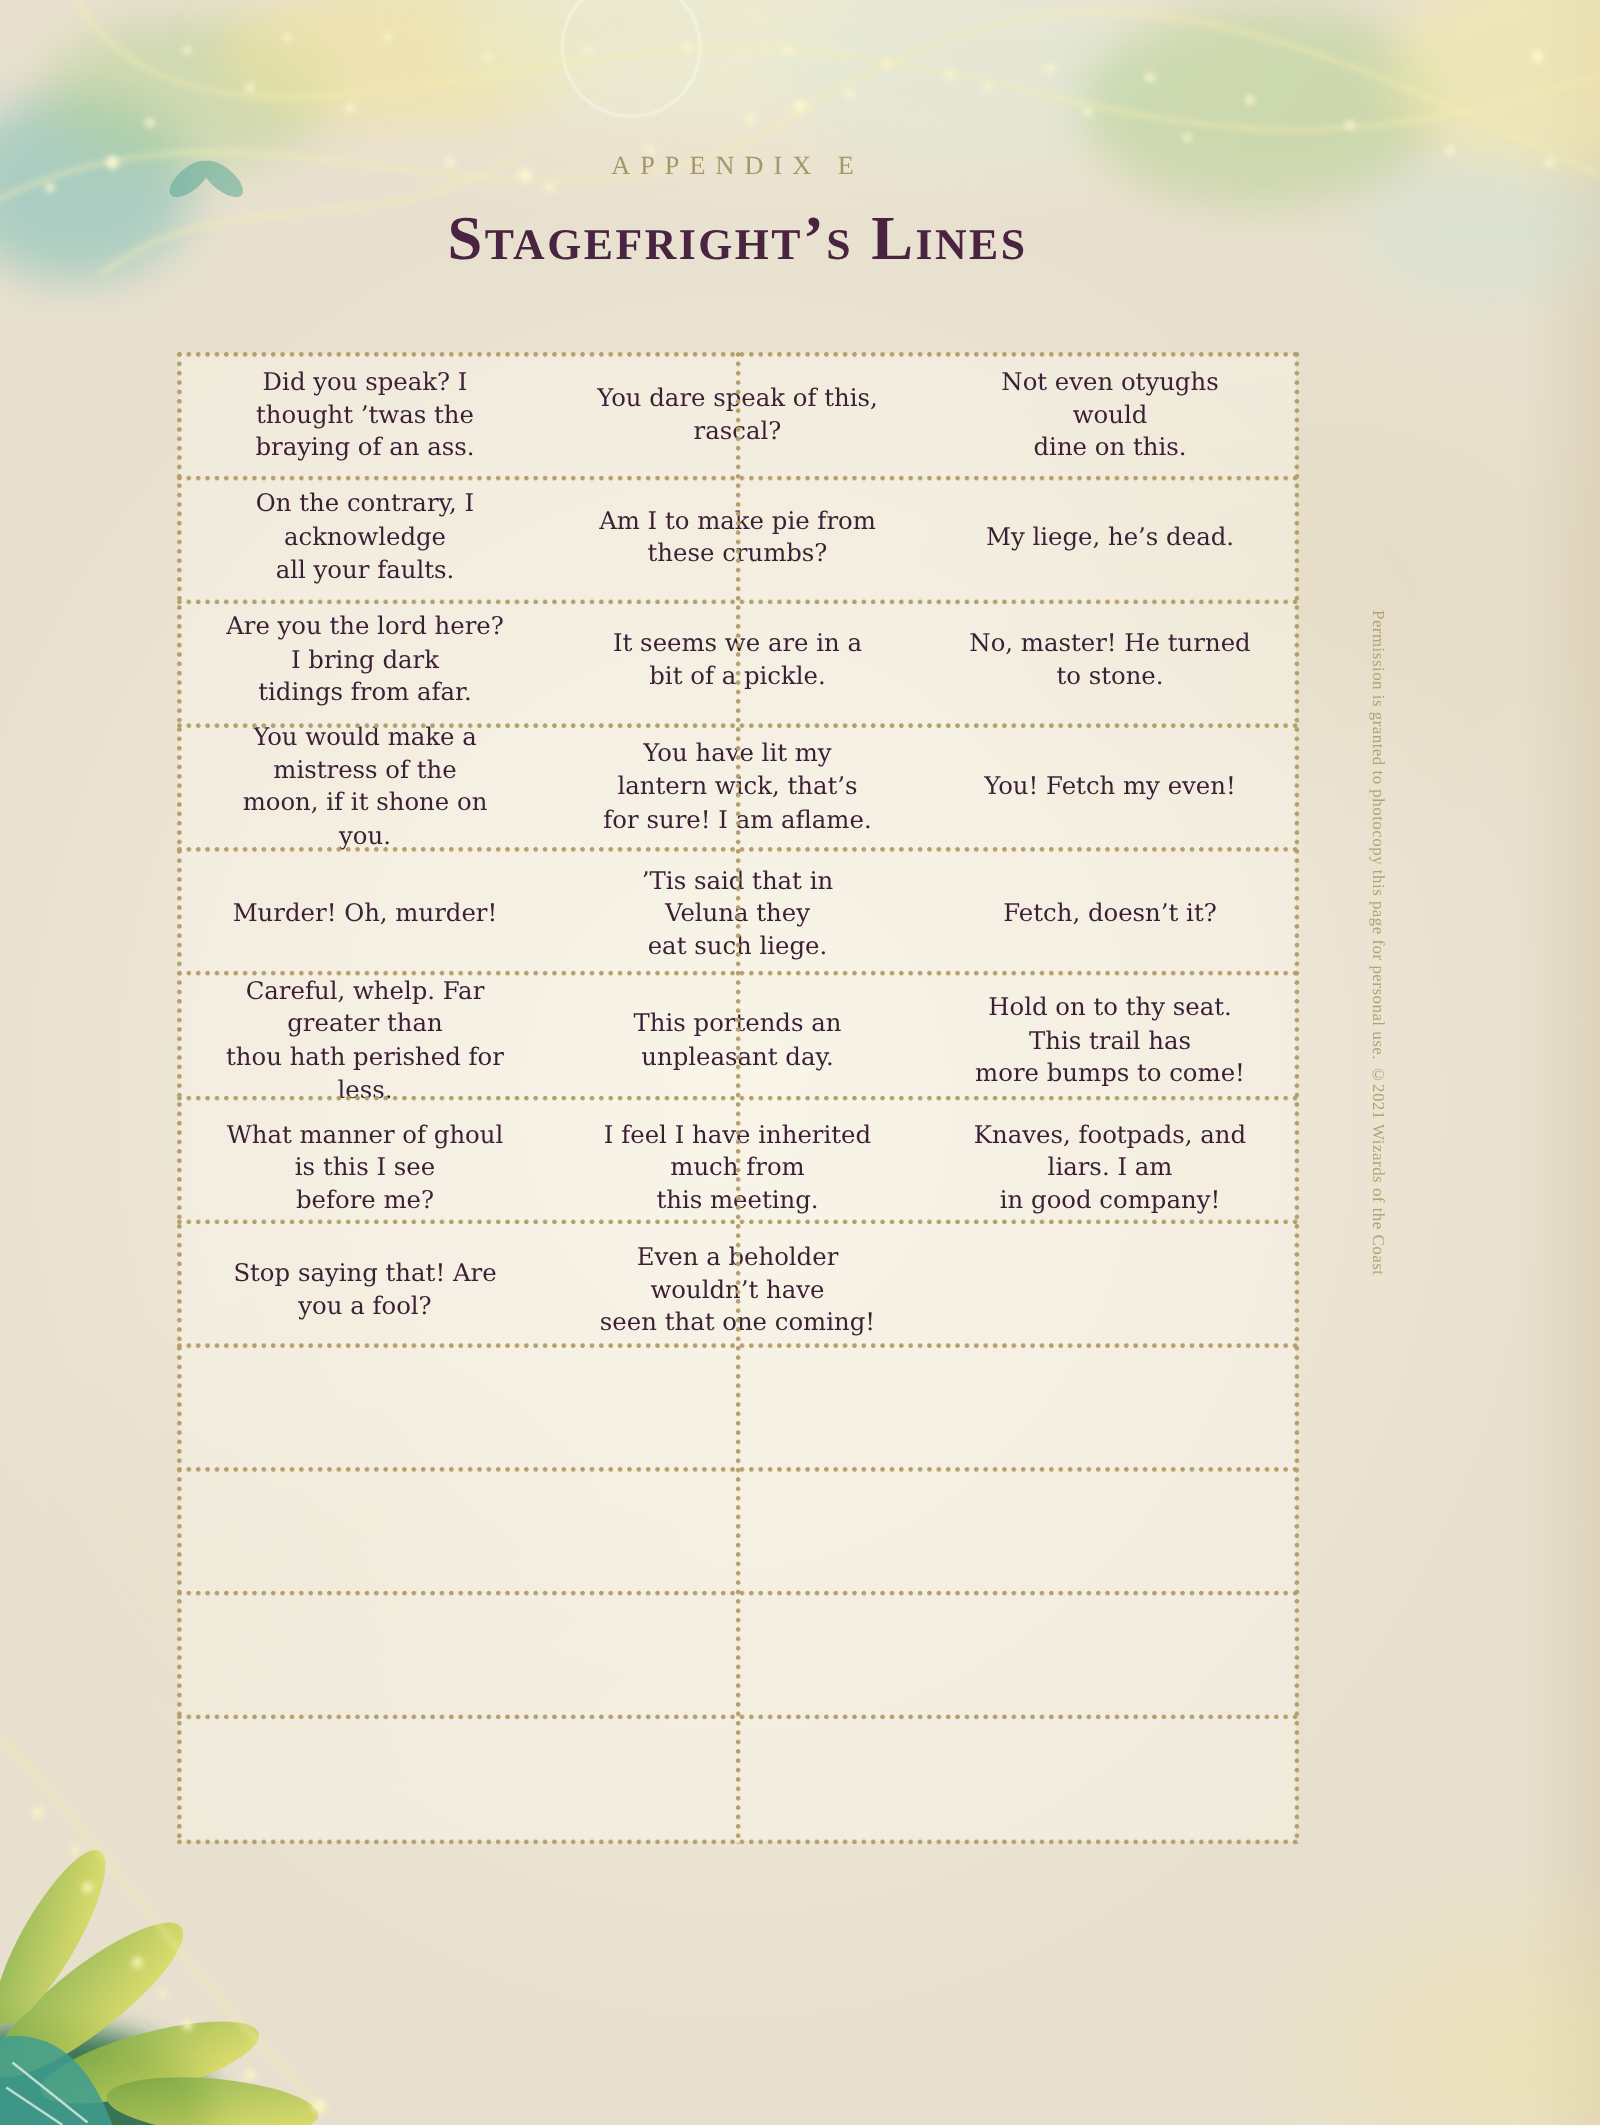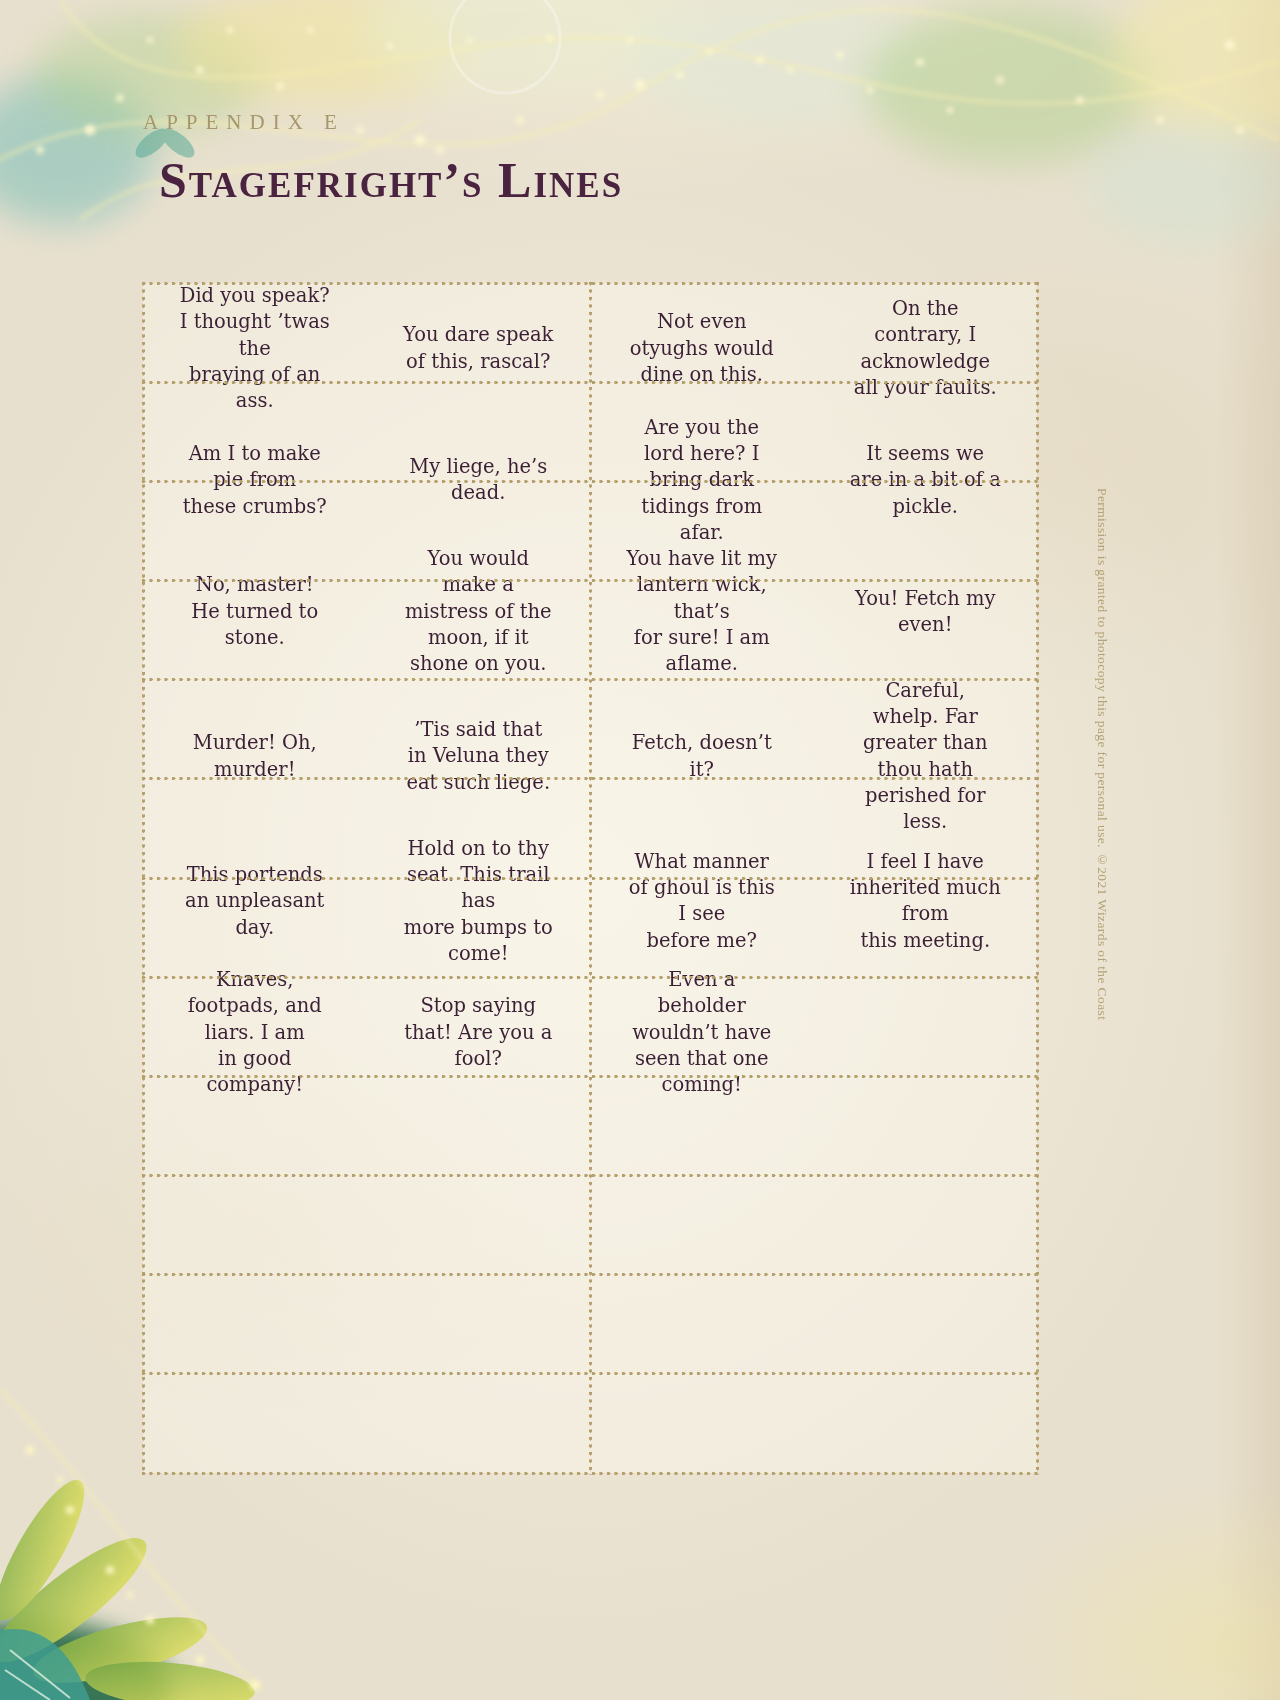--- a/index.html
+++ b/index.html
@@ -15,22 +15,22 @@
       radial-gradient(ellipse 420px 300px at 22% 72%, rgba(214,194,152,.14), transparent 70%),
       radial-gradient(ellipse 320px 220px at 96% 97%, rgba(240,228,156,.45), transparent 75%),
       linear-gradient(to right, rgba(0,0,0,0) 95%, rgba(188,168,128,.22) 100%);
     font-family:"DejaVu Serif","Liberation Serif",serif;
   }
   .deco{position:absolute;pointer-events:none;}
   .deco-top{top:0;left:0;}
   .deco-bottom{bottom:0;left:0;}
 
   .header{
-    position:absolute;left:143px;top:110px;width:894px;
-    text-align:left;
+    position:absolute;left:143px;top:120px;width:894px;
+    text-align:center;
   }
   .appendix-label{
     font-family:"Liberation Serif",serif;
     font-size:21px;
     letter-spacing:8px;
     color:#a5976b;
     margin-bottom:10px;
   }
   .page-title{
     font-family:"Liberation Serif",serif;
@@ -40,21 +40,21 @@
     letter-spacing:2px;
     color:#4a2340;
     margin:16px;
   }
 
   .lines-table{
     position:absolute;
     left:143px;top:283px;
     width:894px;height:1190px;
     display:grid;
-    grid-template-columns:1fr 1fr 1fr 1fr;
+    grid-template-columns:1fr 1fr 1fr;
     grid-template-rows:repeat(12,1fr);
     grid-auto-flow:row;
     background:rgba(253,249,240,.40);
   }
   .cell{
     display:flex;align-items:center;justify-content:center;
     text-align:center;
     white-space:pre-line;
     font-size:19.5px;
     line-height:1.35;

